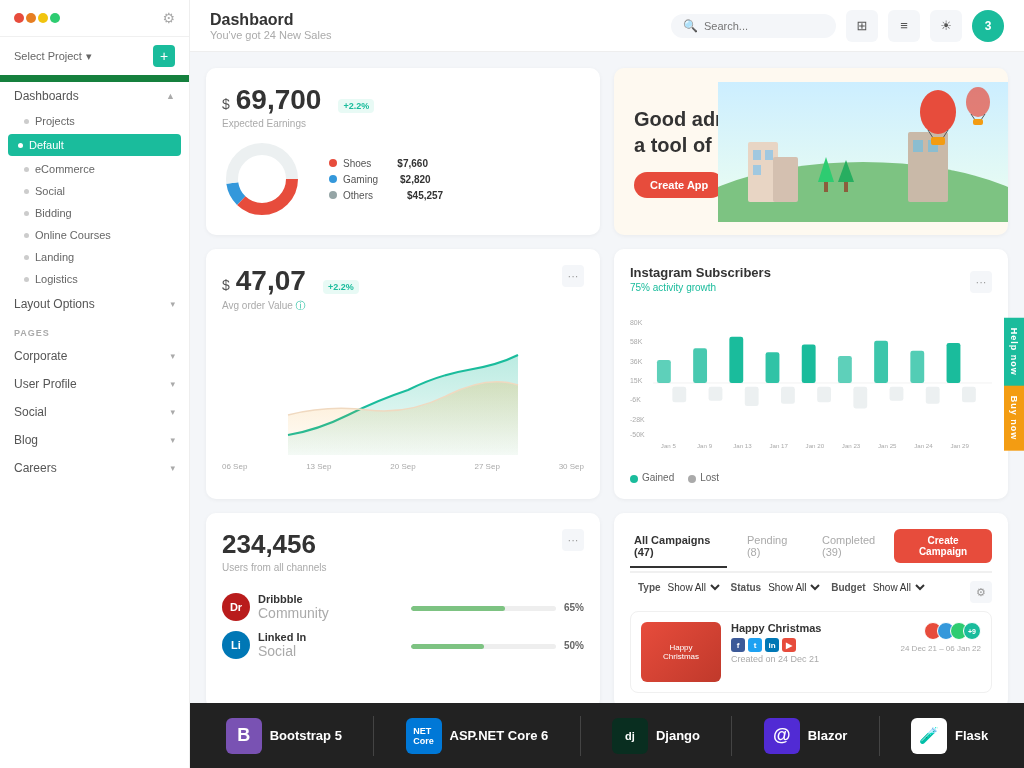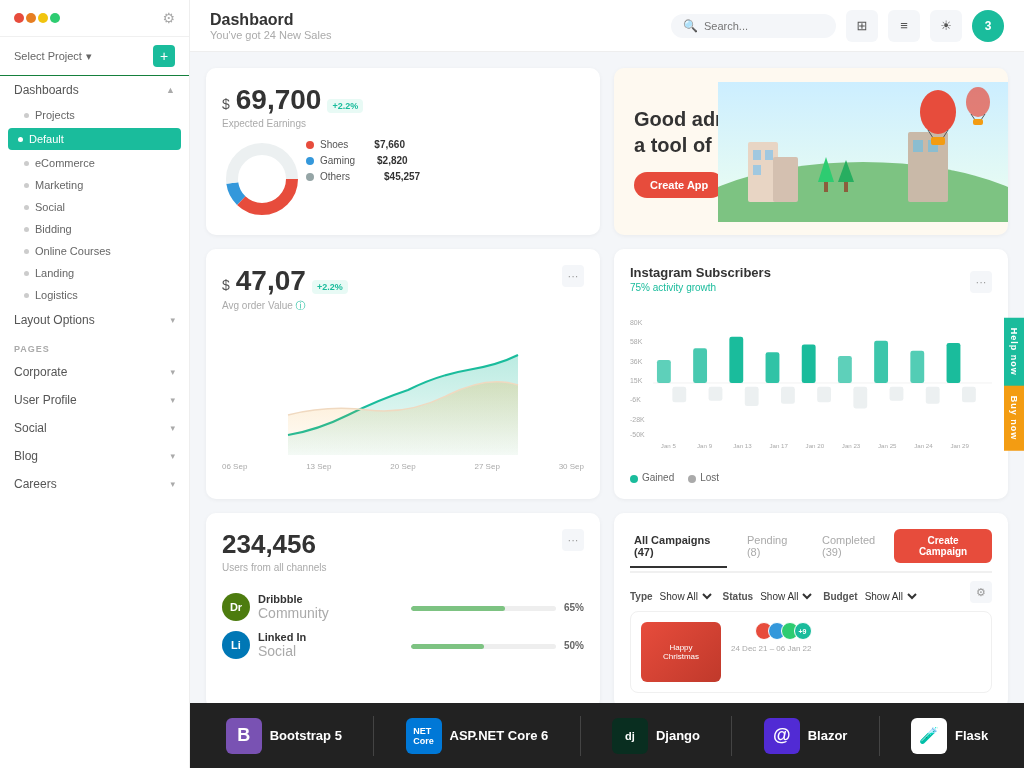--- a/index.html
+++ b/index.html
@@ -11,21 +11,21 @@
     .sidebar::-webkit-scrollbar-thumb { background: #ddd; }
     .sidebar-logo { display: flex; align-items: center; justify-content: space-between; padding: 10px 14px; border-bottom: 1px solid #f0f0f0; }
     .logo-icon { display: flex; gap: 2px; }
     .logo-dot { width: 10px; height: 10px; border-radius: 50%; }
     .logo-dot.red { background: #e74c3c; }
     .logo-dot.orange { background: #e67e22; }
     .logo-dot.yellow { background: #f1c40f; }
     .logo-dot.green { background: #2ecc71; }
     .gear-icon { color: #aaa; font-size: 14px; cursor: pointer; }
 
-    .project-select { display: flex; align-items: center; justify-content: space-between; padding: 8px 14px; border-bottom: 1px solid #15803d; }
+    .project-select { display: flex; align-items: center; justify-content: space-between; padding: 8px 14px; border-bottom: 7px solid #15803d; }
     .project-select-btn { display: flex; align-items: center; gap: 4px; color: #666; font-size: 11px; cursor: pointer; }
     .add-btn { width: 22px; height: 22px; background: #1abc9c; border-radius: 4px; display: flex; align-items: center; justify-content: center; color: white; font-size: 14px; cursor: pointer; }
 
     .nav-section-label { font-size: 9px; color: #aaa; text-transform: uppercase; letter-spacing: 1px; padding: 10px 14px 4px; font-weight: 600; }
     .nav-group { }
     .nav-group-header { display: flex; align-items: center; justify-content: space-between; padding: 7px 14px; cursor: pointer; color: #555; font-size: 12px; font-weight: 500; }
     .nav-item { padding: 5px 14px 5px 24px; cursor: pointer; color: #666; font-size: 11px; display: flex; align-items: center; gap: 6px; }
     .nav-item.active { background: #1abc9c; color: white; border-radius: 4px; margin: 2px 8px; padding: 5px 10px; }
     .nav-dot { width: 5px; height: 5px; border-radius: 50%; background: #ccc; }
     .nav-dot.active { background: white; }
@@ -49,23 +49,23 @@
     .content::-webkit-scrollbar-thumb { background: #ddd; }
 
     
     .card { background: #fff; border-radius: 10px; padding: 16px; box-shadow: 0 1px 4px rgba(0,0,0,0.05); }
 
     
     .earnings-card { }
     .card-amount { display: flex; align-items: baseline; gap: 6px; }
     .currency { font-size: 14px; color: #555; }
     .amount-big { font-size: 28px; font-weight: 700; color: #333; }
-    .badge-green { background: #e8faf5; color: #1abc9c; font-size: 9px; padding: 2px 5px; border-radius: 4px; font-weight: 600; }
+    .badge-green { background: #e8faf5; color: #1abc9c; font-size: 9px; padding: 2px 5px; border-radius: 4px; font-weight: 600; margin-left: 11px; }
     .card-label { font-size: 10px; color: #aaa; margin-top: 2px; margin-bottom: 10px; }
-    .donut-row { display: flex; gap: 4px; }
+    .donut-row { display: flex; align-items: center; gap: 27px; }
     .donut-container { position: relative; width: 80px; height: 80px; }
     .donut-svg { width: 80px; height: 80px; }
     .legend { display: flex; flex-direction: column; gap: 5px; }
     .legend-item { display: flex; align-items: center; gap: 6px; font-size: 10px; color: #555; }
     .legend-dot { width: 8px; height: 8px; border-radius: 50%; flex-shrink: 0; }
     .legend-val { margin-left: auto; font-weight: 600; color: #333; }
 
     
     .banner-card { background: #fef9f0; position: relative; overflow: hidden; padding: 20px; display: flex; flex-direction: column; justify-content: center; }
     .banner-title { font-size: 20px; font-weight: 700; color: #333; line-height: 1.3; max-width: 220px; }
@@ -91,38 +91,38 @@
     .bar-chart-svg { width: 100%; height: 160px; }
     .chart-legend { display: flex; gap: 14px; margin-top: 6px; }
     .chart-legend-item { display: flex; align-items: flex-end; gap: 4px; font-size: 10px; color: #666; }
     .chart-legend-dot { width: 8px; height: 8px; border-radius: 50%; }
 
     
     .users-card { }
     .users-amount { font-size: 26px; font-weight: 700; color: #333; }
     .channel-item { display: flex; align-items: center; gap: 8px; margin-top: 10px; }
     .channel-icon { width: 28px; height: 28px; border-radius: 50%; display: flex; align-items: center; justify-content: center; font-size: 11px; font-weight: 700; color: white; flex-shrink: 0; }
-    .channel-icon.dribbble { background: #4d7c0f; }
+    .channel-icon.dribbble { background: #b91c1c; }
     .channel-icon.linkedin { background: #0077b5; }
     .channel-info { flex: 1; }
     .channel-name { font-size: 11px; font-weight: 600; color: #333; }
     .channel-type { font-size: 14px; color: #aaa; }
     .channel-bar-wrap { flex: 1; }
     .channel-bar { height: 5px; background: #eee; border-radius: 3px; overflow: hidden; margin-top: 3px; }
     .channel-bar-fill { height: 100%; background: #7dc382; border-radius: 3px; }
     .channel-pct { font-size: 10px; color: #666; font-weight: 600; }
 
     
     .campaigns-card { background: #fff; border-radius: 10px; padding: 16px; box-shadow: 0 1px 4px rgba(0,0,0,0.05); }
     .campaigns-tabs { display: flex; align-items: center; gap: 0; border-bottom: 2px solid #f0f0f0; padding-bottom: 8px; }
     .tab-item { font-size: 11px; color: #aaa; padding: 0 4px; cursor: pointer; border-bottom: 2px solid transparent; margin-bottom: -10px; padding-bottom: 8px; }
     .tab-item.active { color: #333; font-weight: 600; border-bottom-color: #333; }
     .tab-item + .tab-item { margin-left: 16px; }
     .create-campaign-btn { margin-left: auto; background: #e74c3c; color: white; border: none; border-radius: 6px; padding: 6px 12px; font-size: 10px; font-weight: 600; cursor: pointer; }
-    .campaign-filters { display: flex; align-items: flex-end; gap: 8px; margin-top: 8px; flex-wrap: wrap; }
+    .campaign-filters { display: flex; align-items: flex-start; gap: 8px; margin-top: 8px; flex-wrap: wrap; margin-left: 8px; }
     .filter-item { display: flex; align-items: center; gap: 3px; font-size: 10px; color: #555; }
     .filter-label { font-weight: 600; }
     .filter-select { font-size: 10px; color: #333; border: none; background: transparent; cursor: pointer; }
     .filter-icon-btn { width: 22px; height: 22px; background: #f4f6f9; border-radius: 4px; display: flex; align-items: center; justify-content: center; color: #999; cursor: pointer; font-size: 11px; margin-left: auto; }
 
     
     .campaign-item { border: 1px solid #f0f0f0; border-radius: 8px; padding: 10px; margin-top: 8px; display: flex; gap: 10px; }
     .campaign-thumb { width: 80px; height: 60px; border-radius: 6px; background: linear-gradient(135deg, #667eea, #764ba2); flex-shrink: 0; display: flex; align-items: center; justify-content: center; font-size: 9px; color: white; text-align: center; }
     .campaign-info { flex: 1; }
     .campaign-title { font-size: 11px; font-weight: 600; color: #333; }
@@ -188,24 +188,20 @@
       <span class="nav-dot"></span>
       <span>Projects</span>
     </div>
     <div class="nav-item active">
       <span class="nav-dot active"></span>
       <span>Default</span>
     </div>
     <div class="nav-item">
       <span class="nav-dot"></span>
       <span>eCommerce</span>
-    </div>
-    <div class="nav-item">
-      <span class="nav-dot"></span>
-      <span>Marketing</span>
     </div>
     <div class="nav-item">
       <span class="nav-dot"></span>
       <span>Social</span>
     </div>
     <div class="nav-item">
       <span class="nav-dot"></span>
       <span>Bidding</span>
     </div>
     <div class="nav-item">
@@ -527,20 +523,30 @@
           <select class="filter-select">
             <option>Show All</option>
           </select>
         </span>
         <div class="filter-icon-btn">⚙</div>
       </div>
       <div class="campaign-item">
         <div class="campaign-thumb" style="background:linear-gradient(135deg,#e74c3c,#c0392b)">
           <div style="font-size:8px;text-align:center;color:white;">Happy<br>Christmas</div>
         </div>
+        <div class="campaign-info">
+          <div class="campaign-title">Happy Christmas</div>
+          <div class="social-icons">
+            <div class="social-icon fb">f</div>
+            <div class="social-icon tw">t</div>
+            <div class="social-icon li">in</div>
+            <div class="social-icon yt">▶</div>
+          </div>
+          <div class="campaign-meta">Created on 24 Dec 21</div>
+        </div>
         <div class="campaign-right">
           <div class="team-avatars">
             <div class="team-avatar" style="background:#e74c3c"></div>
             <div class="team-avatar" style="background:#3498db"></div>
             <div class="team-avatar" style="background:#2ecc71"></div>
             <div class="team-avatar team-count">+9</div>
           </div>
           <div class="campaign-dates">
             <div>24 Dec 21 – 06 Jan 22</div>
           </div>

